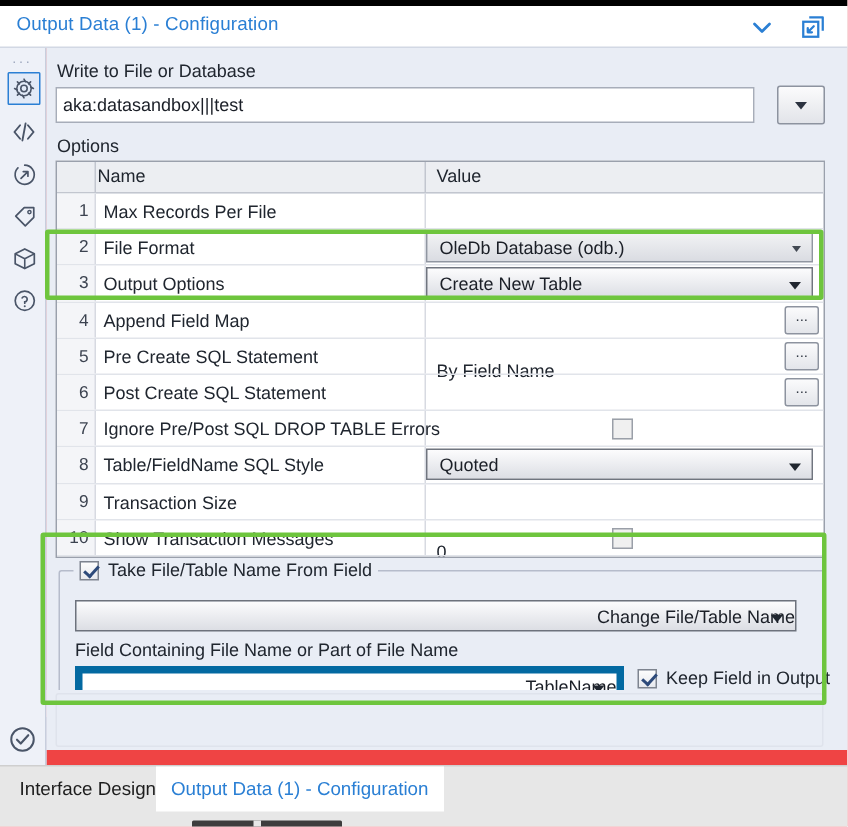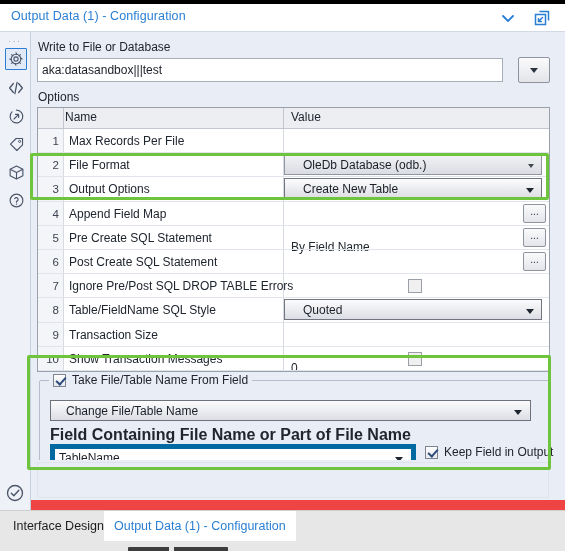--- a/index.html
+++ b/index.html
@@ -189,21 +189,21 @@
   }
 
   
   .cell-combo {
     position: absolute; left: 246px; top: 1px;
     width: 258px; height: 21px;
     background: linear-gradient(#fcfcfd,#dcdee4);
     border: 1px solid #70757f;
     font-size: 12px;
     color: #1b1f27;
-    padding-left: 18px;
+    padding-left: 8px;
     line-height: 20px;
     white-space: nowrap;
     cursor: pointer;
   }
   .cell-combo::after {
     content: "";
     position: absolute; right: 7px; top: 9px;
     border-left: 4px solid transparent;
     border-right: 4px solid transparent;
     border-top: 5px solid #20262f;
@@ -241,20 +241,21 @@
     cursor: pointer;
   }
 
   
   .groupbox {
     position: absolute; left: 8px; top: 348px;
     width: 511px; height: 107px;
     border: 1px solid #b6bccb;
     background: #e9edf5;
     border-radius: 2px;
+    text-align: right;
   }
   .gb-title {
     position: absolute; left: 9px; top: -9px;
     height: 16px;
     background: #e9edf5;
     padding: 0 4px;
     display: flex; align-items: center;
     font-size: 12px;
     color: #20262f;
     white-space: nowrap;
@@ -294,23 +295,22 @@
   .gb-combo::after {
     content: "";
     position: absolute; right: 8px; top: 9px;
     border-left: 4px solid transparent;
     border-right: 4px solid transparent;
     border-top: 5px solid #20262f;
   }
 
   .gb-sublabel {
     position: absolute; left: 10px; top: 45px;
-    font-size: 16px; color: #20262f;
-    white-space: nowrap;
-    font-weight: bold;
+    font-size: 12px; color: #20262f;
+    white-space: nowrap;
   }
 
   .gb-field {
     position: absolute; left: 10px; top: 63px;
     width: 366px; height: 21px;
     background: #ffffff;
     border: 5px solid #0369a1;
     font-size: 12px;
     color: #1b1f27;
     padding-left: 4px;

